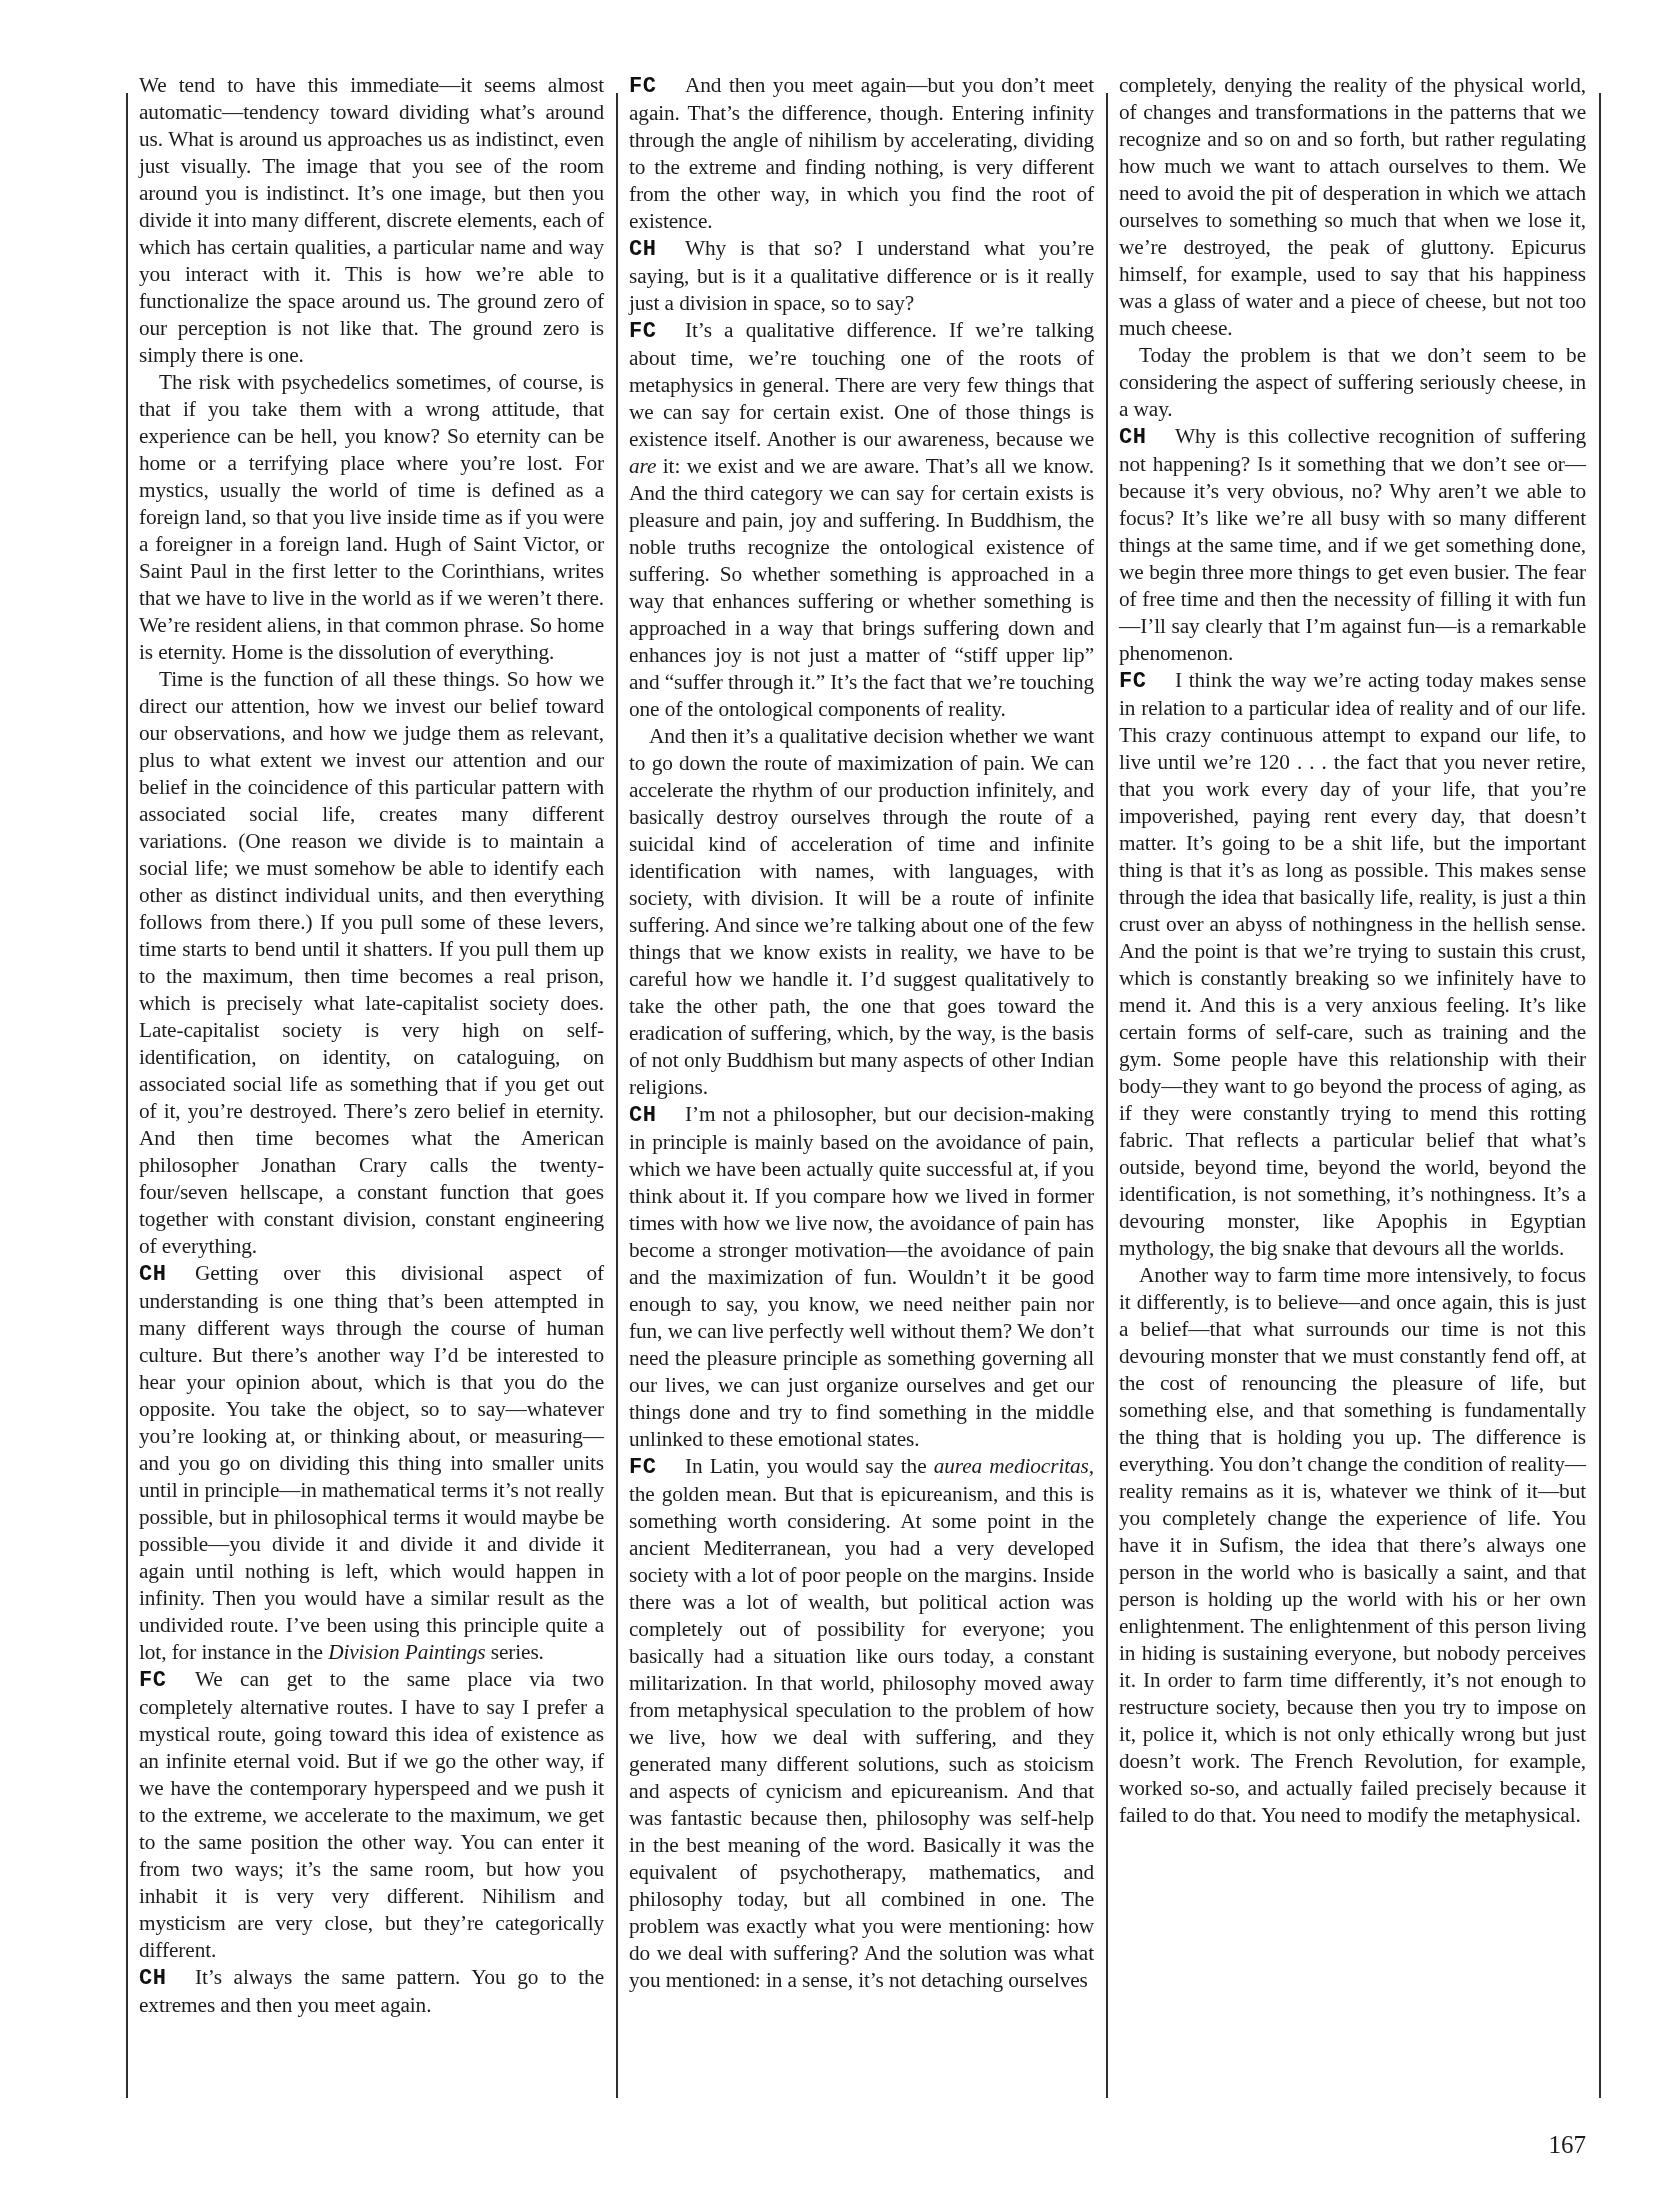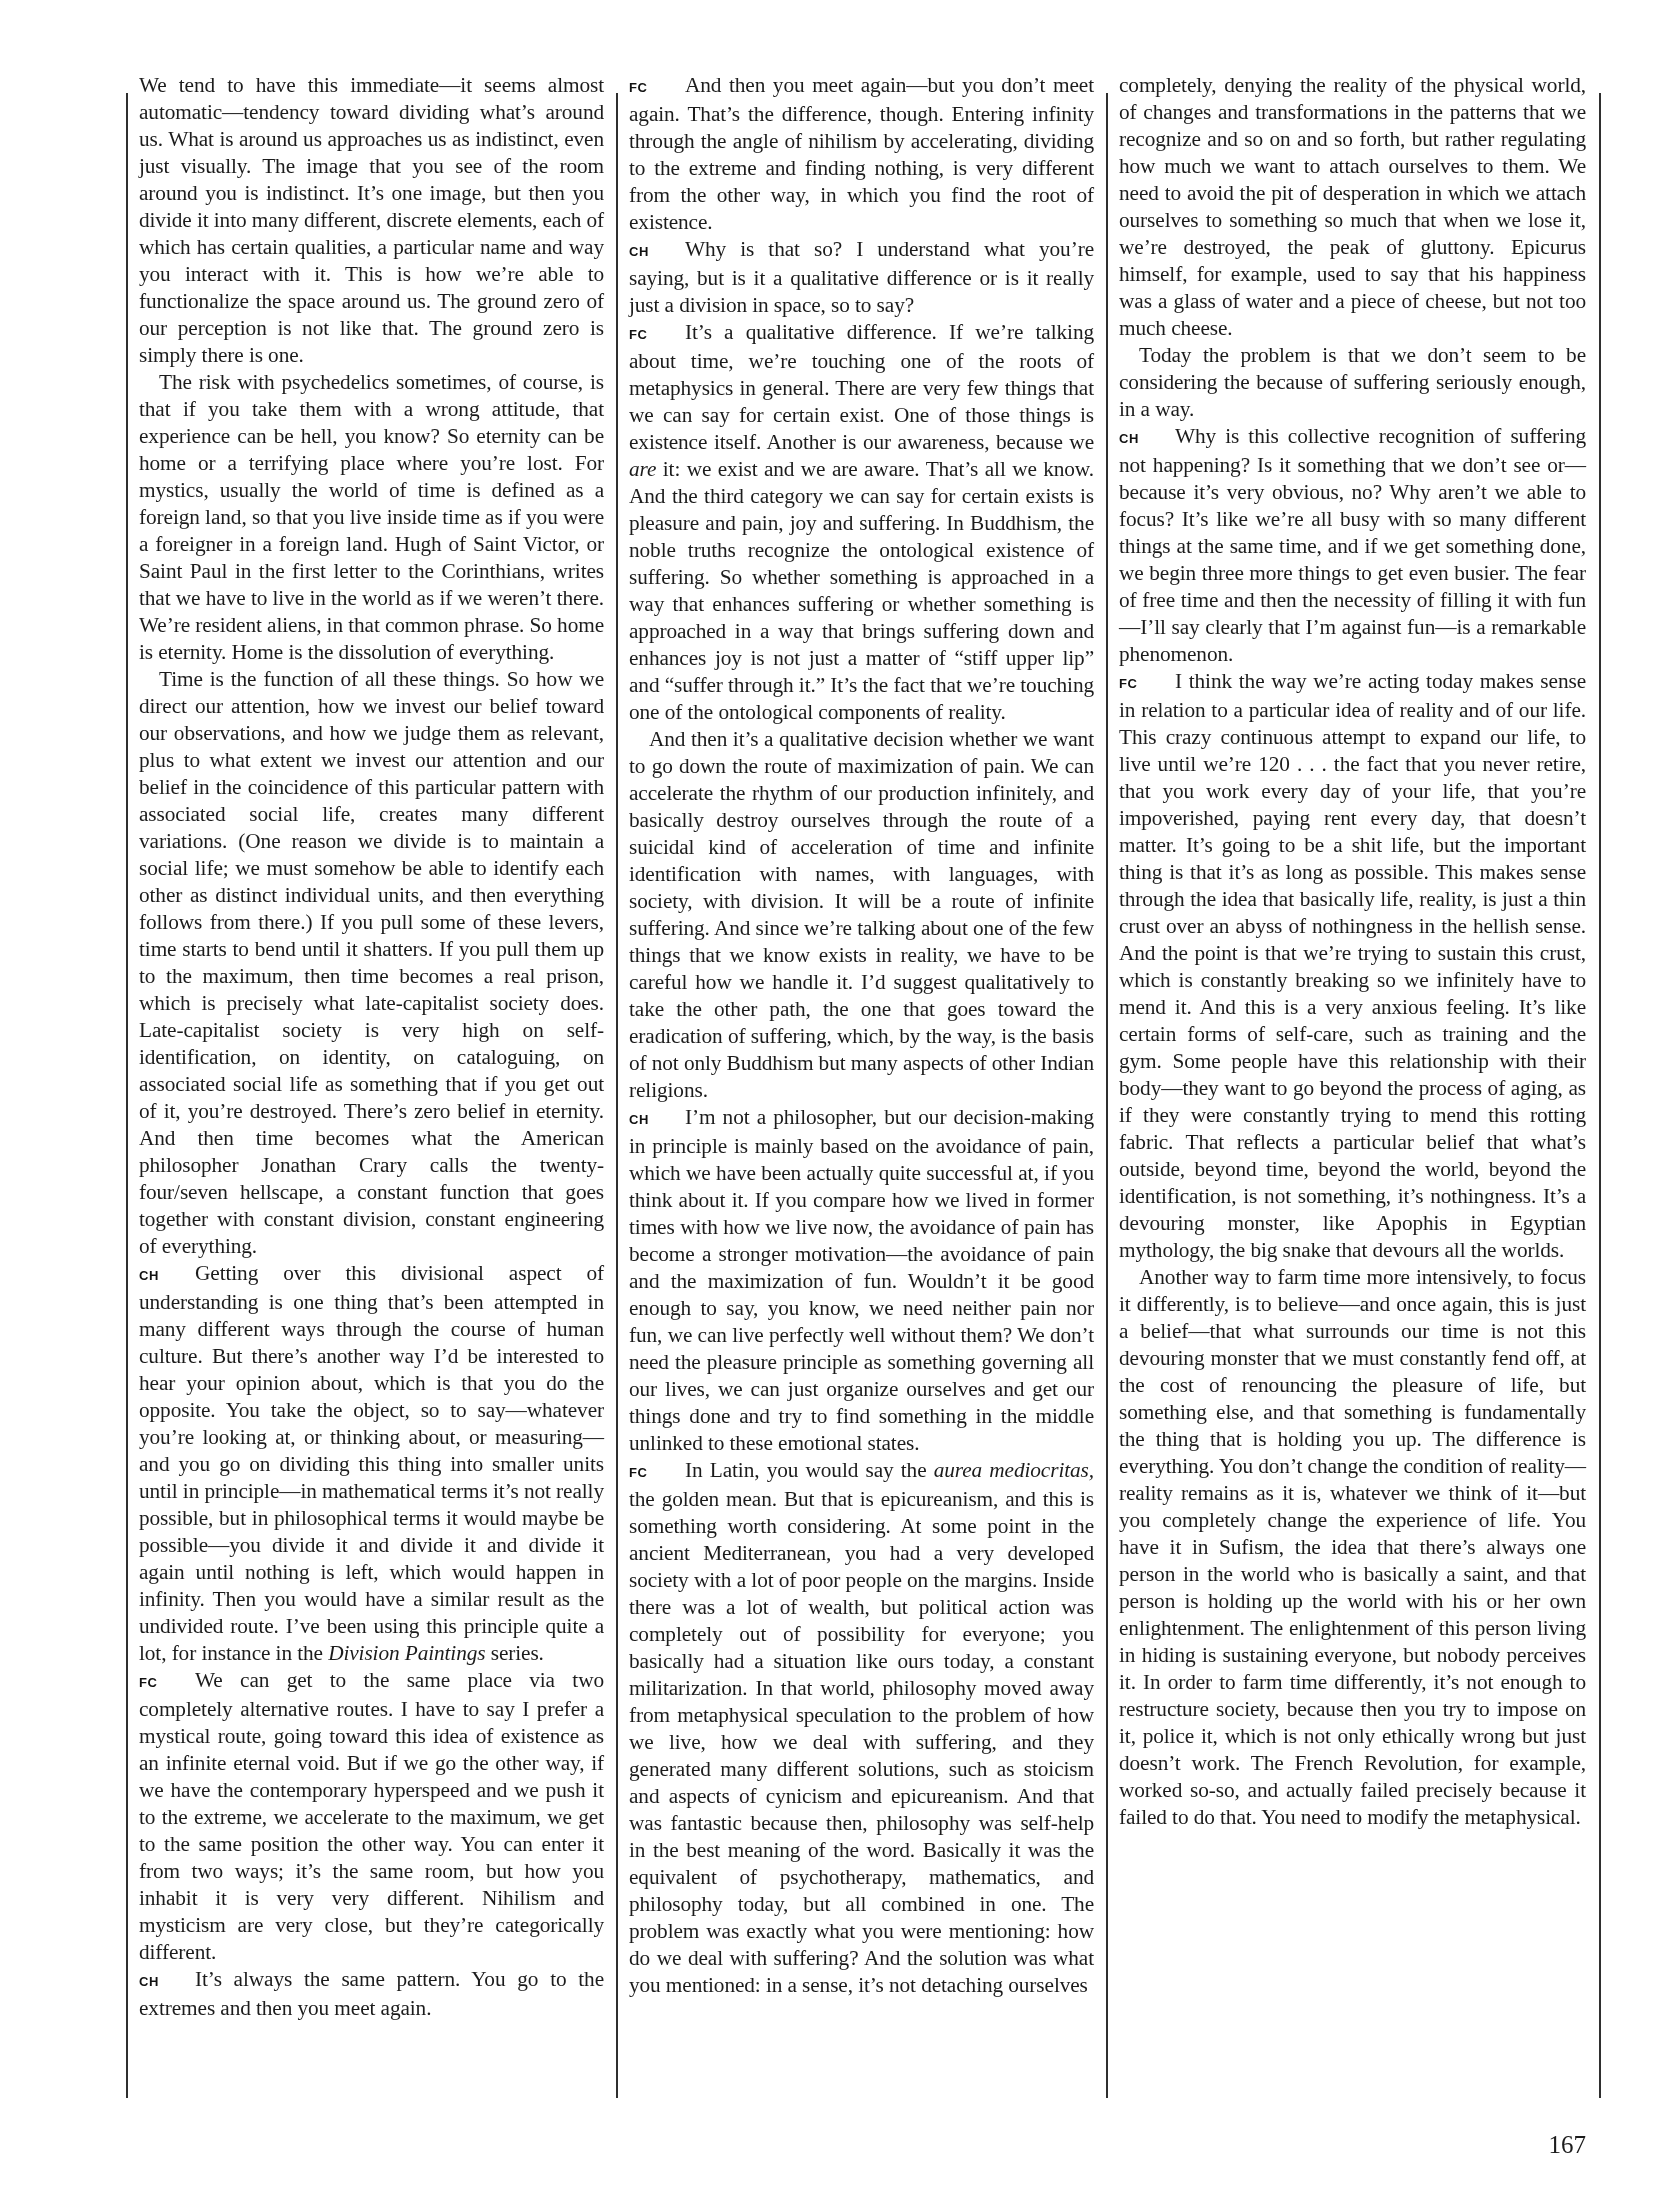--- a/index.html
+++ b/index.html
@@ -34,22 +34,22 @@
     hyphens:auto;-webkit-hyphens:auto;
     color:var(--text);
   }
   .col.c1{left:139px;width:465px;}
   .col.c2{left:629px;width:465px;}
   .col.c3{left:1119px;width:467px;}
   p.para{margin:0;padding:0;}
   p.para.indent{text-indent:20px;}
   .spk{
     display:inline-block;width:56px;
-    font-family:Liberation Sans, sans-serif;
-    font-weight:700;font-size:13px;letter-spacing:0.6px;
+    font-family:Liberation Mono, monospace;
+    font-weight:700;font-size:22px;letter-spacing:0.6px;
     color:var(--spk);
   }
   em{}
   .pagenum{
     position:absolute;top:2130px;left:1402px;width:184px;
     text-align:right;font-size:25px;line-height:29px;
     font-family:"Liberation Serif","DejaVu Serif",serif;
     color:var(--text);
   }
 </style>
@@ -73,21 +73,21 @@
   <div class="col c2">
       <p class="para speech"><span class="spk">FC</span>And then you meet again—but you don’t meet again. That’s the difference, though. Entering infinity through the angle of nihilism by accelerating, dividing to the extreme and finding nothing, is very different from the other way, in which you find the root of existence.</p>
       <p class="para speech"><span class="spk">CH</span>Why is that so? I understand what you’re saying, but is it a qualitative difference or is it really just a division in space, so to say?</p>
       <p class="para speech"><span class="spk">FC</span>It’s a qualitative difference. If we’re talking about time, we’re touching one of the roots of metaphysics in general. There are very few things that we can say for certain exist. One of those things is existence itself. Another is our awareness, because we <em>are</em> it: we exist and we are aware. That’s all we know. And the third category we can say for certain exists is pleasure and pain, joy and suffering. In Buddhism, the noble truths recognize the ontological existence of suffering. So whether something is approached in a way that enhances suffering or whether something is approached in a way that brings suffering down and enhances joy is not just a matter of “stiff upper lip” and “suffer through it.” It’s the fact that we’re touching one of the ontological components of reality.</p>
       <p class="para indent">And then it’s a qualitative decision whether we want to go down the route of maximization of pain. We can accelerate the rhythm of our production infinitely, and basically destroy ourselves through the route of a suicidal kind of acceleration of time and infinite identification with names, with languages, with society, with division. It will be a route of infinite suffering. And since we’re talking about one of the few things that we know exists in reality, we have to be careful how we handle it. I’d suggest qualitatively to take the other path, the one that goes toward the eradication of suffering, which, by the way, is the basis of not only Buddhism but many aspects of other Indian religions.</p>
       <p class="para speech"><span class="spk">CH</span>I’m not a philosopher, but our decision-making in principle is mainly based on the avoidance of pain, which we have been actually quite successful at, if you think about it. If you compare how we lived in former times with how we live now, the avoidance of pain has become a stronger motivation—the avoidance of pain and the maximization of fun. Wouldn’t it be good enough to say, you know, we need neither pain nor fun, we can live perfectly well without them? We don’t need the pleasure principle as something governing all our lives, we can just organize ourselves and get our things done and try to find something in the middle unlinked to these emotional states.</p>
       <p class="para speech"><span class="spk">FC</span>In Latin, you would say the <em>aurea mediocritas,</em> the golden mean. But that is epicureanism, and this is something worth considering. At some point in the ancient Mediterranean, you had a very developed society with a lot of poor people on the margins. Inside there was a lot of wealth, but political action was completely out of possibility for everyone; you basically had a situation like ours today, a constant militarization. In that world, philosophy moved away from metaphysical speculation to the problem of how we live, how we deal with suffering, and they generated many different solutions, such as stoicism and aspects of cynicism and epicureanism. And that was fantastic because then, philosophy was self-help in the best meaning of the word. Basically it was the equivalent of psychotherapy, mathematics, and philosophy today, but all combined in one. The problem was exactly what you were mentioning: how do we deal with suffering? And the solution was what you mentioned: in a sense, it’s not detaching ourselves</p>
     </div>
   <div class="col c3">
       <p class="para opening">completely, denying the reality of the physical world, of changes and transformations in the patterns that we recognize and so on and so forth, but rather regulating how much we want to attach ourselves to them. We need to avoid the pit of desperation in which we attach ourselves to something so much that when we lose it, we’re destroyed, the peak of gluttony. Epicurus himself, for example, used to say that his happiness was a glass of water and a piece of cheese, but not too much cheese.</p>
-      <p class="para indent">Today the problem is that we don’t seem to be considering the because of suffering seriously enough, in a way.</p>
+      <p class="para indent">Today the problem is that we don’t seem to be considering the aspect of suffering seriously cheese, in a way.</p>
       <p class="para speech"><span class="spk">CH</span>Why is this collective recognition of suffering not happening? Is it something that we don’t see or—because it’s very obvious, no? Why aren’t we able to focus? It’s like we’re all busy with so many different things at the same time, and if we get something done, we begin three more things to get even busier. The fear of free time and then the necessity of filling it with fun—I’ll say clearly that I’m against fun—is a remarkable phenomenon.</p>
       <p class="para speech"><span class="spk">FC</span>I think the way we’re acting today makes sense in relation to a particular idea of reality and of our life. This crazy continuous attempt to expand our life, to live until we’re 120 . . . the fact that you never retire, that you work every day of your life, that you’re impoverished, paying rent every day, that doesn’t matter. It’s going to be a shit life, but the important thing is that it’s as long as possible. This makes sense through the idea that basically life, reality, is just a thin crust over an abyss of nothingness in the hellish sense. And the point is that we’re trying to sustain this crust, which is constantly breaking so we infinitely have to mend it. And this is a very anxious feeling. It’s like certain forms of self-care, such as training and the gym. Some people have this relationship with their body—they want to go beyond the process of aging, as if they were constantly trying to mend this rotting fabric. That reflects a particular belief that what’s outside, beyond time, beyond the world, beyond the identification, is not something, it’s nothingness. It’s a devouring monster, like Apophis in Egyptian mythology, the big snake that devours all the worlds.</p>
       <p class="para indent">Another way to farm time more intensively, to focus it differently, is to believe—and once again, this is just a belief—that what surrounds our time is not this devouring monster that we must constantly fend off, at the cost of renouncing the pleasure of life, but something else, and that something is fundamentally the thing that is holding you up. The difference is everything. You don’t change the condition of reality—reality remains as it is, whatever we think of it—but you completely change the experience of life. You have it in Sufism, the idea that there’s always one person in the world who is basically a saint, and that person is holding up the world with his or her own enlightenment. The enlightenment of this person living in hiding is sustaining everyone, but nobody perceives it. In order to farm time differently, it’s not enough to restructure society, because then you try to impose on it, police it, which is not only ethically wrong but just doesn’t work. The French Revolution, for example, worked so-so, and actually failed precisely because it failed to do that. You need to modify the metaphysical.</p>
     </div>
 
   <div class="pagenum">167</div>
 </div>
 
 
 </body></html>

